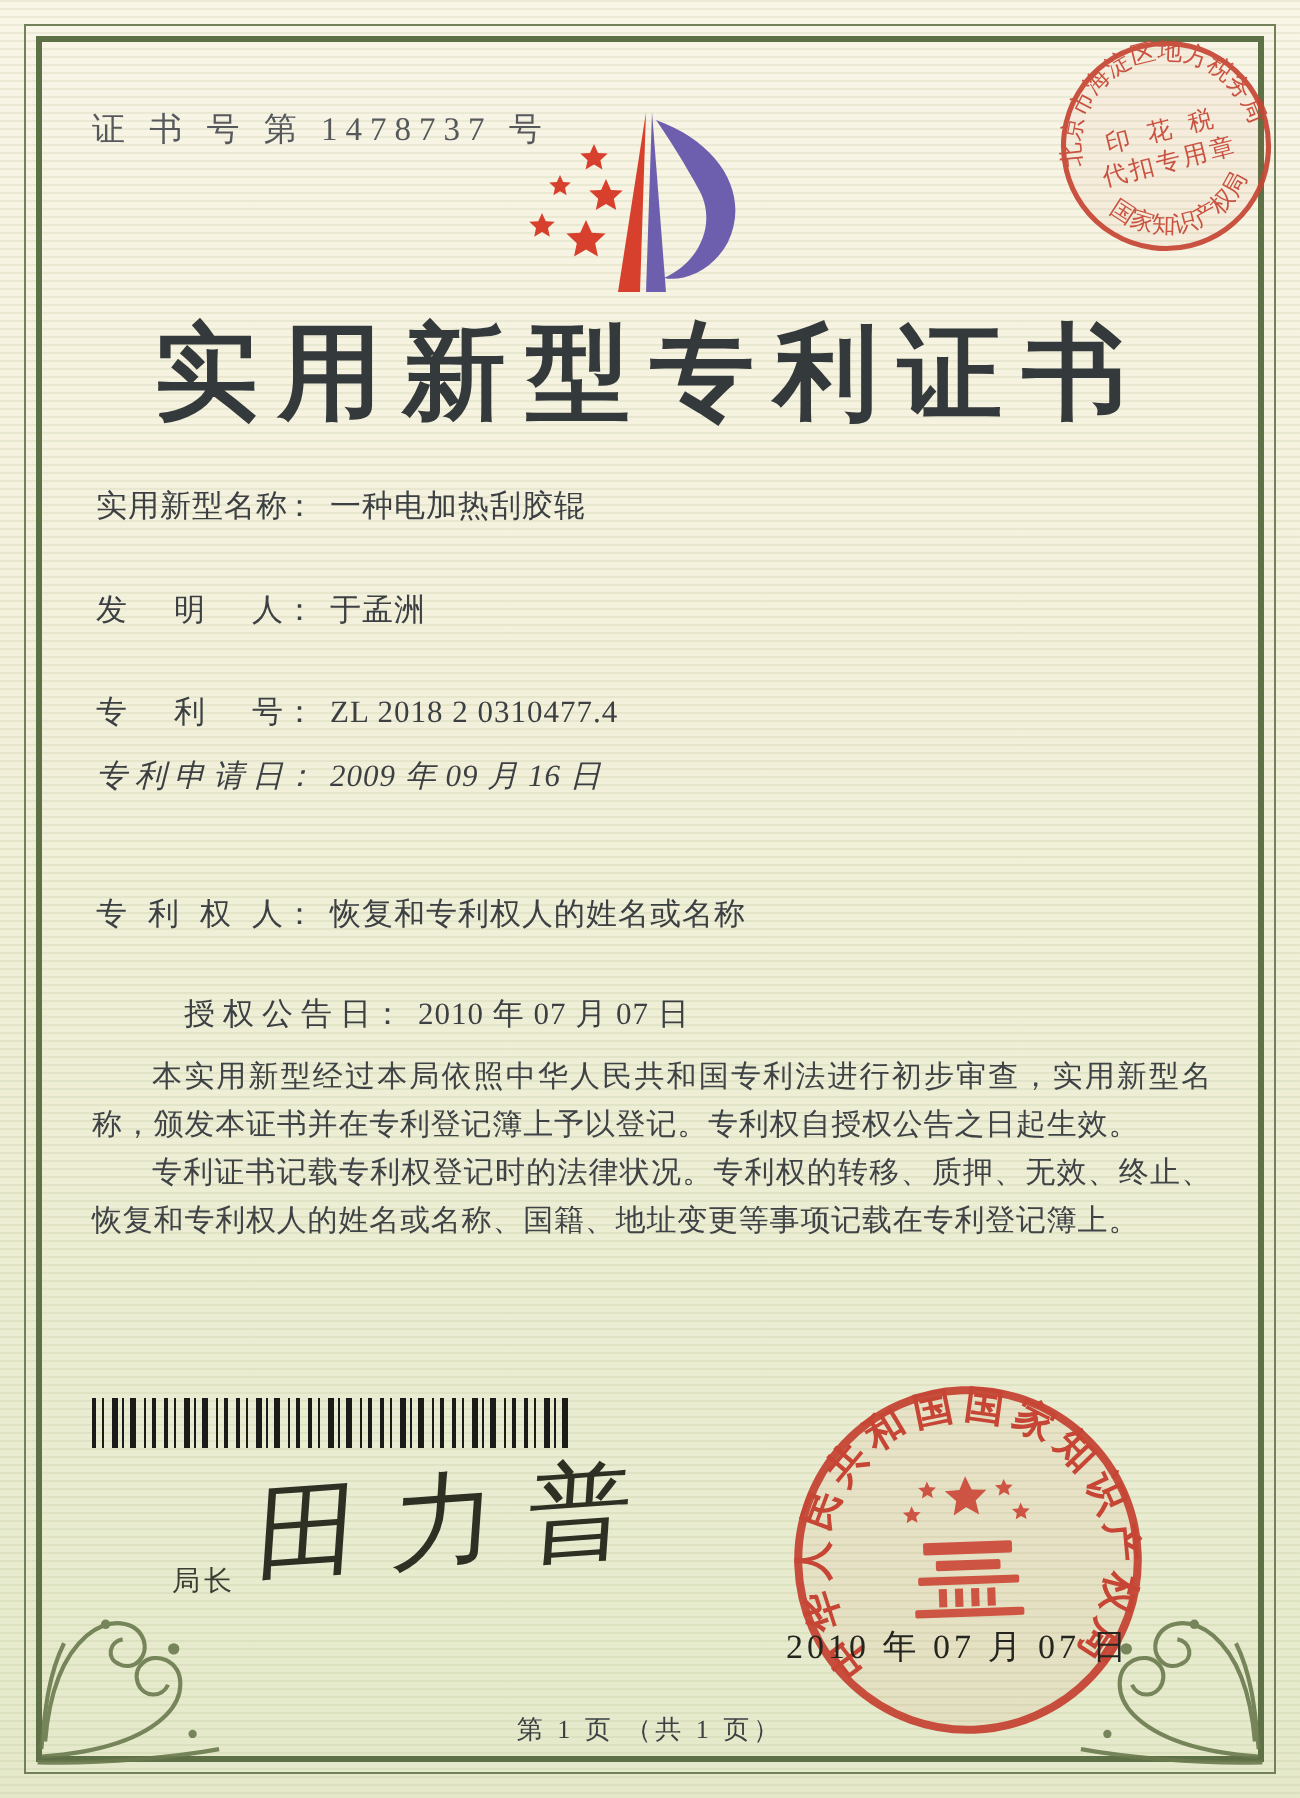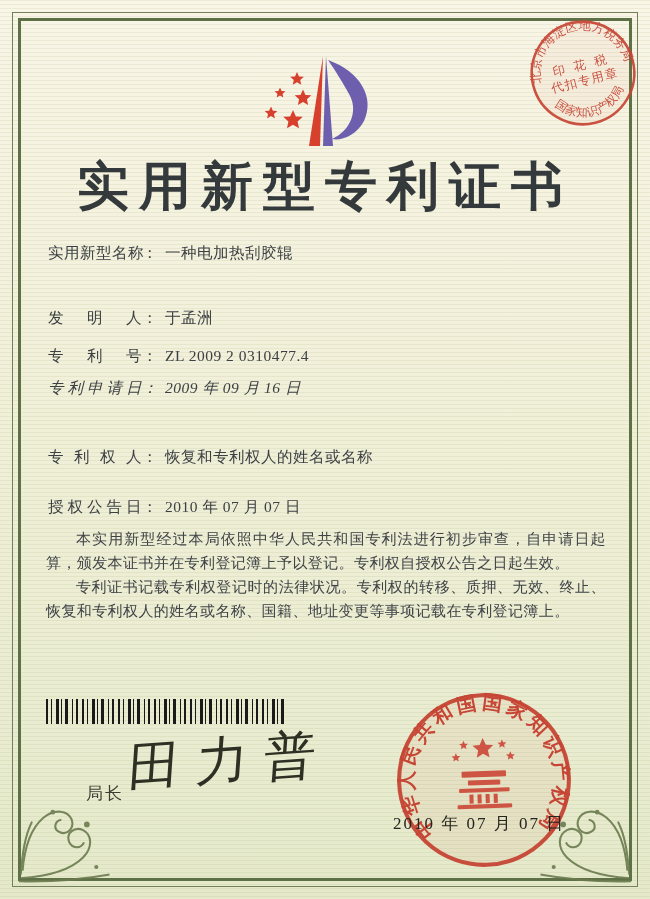--- a/index.html
+++ b/index.html
@@ -10,39 +10,39 @@
       linear-gradient(180deg,#f9f5e7 0%,#f2f0da 40%,#e9ecd0 82%,#e5e9ca 100%);}
   .frame-outer{position:absolute;inset:12px;border:1px solid #73815a;pointer-events:none;}
   .frame-inner{position:absolute;inset:18px;border:3px solid #5e7046;pointer-events:none;}
   .cert-no{position:absolute;left:46px;top:54px;font-size:16.5px;letter-spacing:4px;color:#56595c;}
   .tax-stamp{position:absolute;left:514px;top:4px;width:138px;height:138px;transform:rotate(-14deg);opacity:.92;}
   .logo{position:absolute;left:257px;top:52px;width:140px;height:102px;}
   .title{position:absolute;left:0;top:152px;width:100%;text-align:center;
     font-size:52px;font-weight:700;letter-spacing:10px;color:#34393b;}
   .fields{position:absolute;left:48px;top:243px;right:40px;font-size:15.5px;color:#3c4043;}
   .field{position:absolute;left:0;white-space:nowrap;letter-spacing:.5px;}
-  .field:nth-of-type(1){top:0;} .field:nth-of-type(2){top:52px;margin-top:13px;}
+  .field:nth-of-type(1){top:0;} .field:nth-of-type(2){top:52px;}
   .field:nth-of-type(3){top:103px;} .field:nth-of-type(4){top:135px;font-style:italic;}
-  .field:nth-of-type(5){top:204px;} .field:nth-of-type(6){top:254px;}
+  .field:nth-of-type(5){top:204px;} .field:nth-of-type(6){top:254px;margin-left:44px;}
   .f-label{display:inline-block;width:94px;text-align:justify;text-align-last:justify;text-justify:inter-character;}
   .f-colon{display:inline-block;}
   .f-value{margin-left:7px;}
   .paras{position:absolute;left:46px;top:527px;width:560px;font-size:15px;line-height:24px;
     text-align:justify;color:#3f4346;}
   .paras p{margin:0;text-indent:2em;letter-spacing:.4px;}
   .barcode{position:absolute;left:46px;top:699px;width:242px;height:25px;
     background:repeating-linear-gradient(90deg,
       #1a1a18 0 2px, transparent 2px 5px,
       #1a1a18 5px 6px, transparent 6px 10px,
       #1a1a18 10px 13px, transparent 13px 15px,
       #1a1a18 15px 16px, transparent 16px 19px,
       #1a1a18 19px 22px, transparent 22px 26px,
       #1a1a18 26px 27px, transparent 27px 30px,
       #1a1a18 30px 32px, transparent 32px 36px);}
-  .director{position:absolute;left:86px;top:782px;font-size:17px;color:#3c3e33;letter-spacing:2px;z-index:4;}
+  .director{position:absolute;left:86px;top:782px;font-size:14px;color:#3c3e33;letter-spacing:2px;z-index:4;}
   .sig-name{position:absolute;left:128px;top:726px;font-size:52px;color:#2e3024;letter-spacing:16px;
     transform:rotate(-4deg) skewX(-8deg);z-index:4;white-space:nowrap;}
   .office-seal{position:absolute;left:388px;top:684px;width:192px;height:192px;transform:rotate(-2deg);z-index:2;}
   .seal-date{position:absolute;left:393px;top:812px;font-size:17px;color:#24251f;letter-spacing:2px;z-index:3;white-space:nowrap;}
   .footer{position:absolute;left:0;top:856px;width:100%;text-align:center;font-size:13px;
     letter-spacing:2px;color:#3c4042;}
   .corner{position:absolute;width:104px;height:104px;z-index:1;}
   .corner-left{left:15px;bottom:15px;}
   .corner-right{right:15px;bottom:15px;transform:scaleX(-1);}
   svg text{font-family:"Liberation Serif","DejaVu Serif",serif;}
@@ -71,20 +71,21 @@
       <path d="M6,104 C34,102 58,96 72,82 C82,72 82,58 72,53 C63,49 54,56 57,65 C60,73 70,73 73,66"></path>
       <path d="M8,96 C10,72 16,52 30,40 C42,30 56,32 60,42 C63,51 55,59 47,55 C40,52 42,43 49,42"></path>
       <path d="M4,107 C40,108 78,104 100,100"></path>
       <path d="M6,100 C8,78 10,60 18,44"></path>
       <circle cx="76" cy="47" r="3" fill="#6b7b4e" stroke="none"></circle>
       <circle cx="40" cy="34" r="2.5" fill="#6b7b4e" stroke="none"></circle>
       <circle cx="86" cy="92" r="2.2" fill="#6b7b4e" stroke="none"></circle>
     </g>
   </svg>
 
+  <div class="cert-no">证 书 号 第 1478737 号</div>
 
   <svg class="tax-stamp" viewBox="0 0 140 140">
     <defs>
       <path id="tsTop" d="M31.9,92 A44 44 0 1 1 108.1,92"></path>
       <path id="tsBot" d="M28.2,83.6 A44 44 0 0 0 111.8,83.6"></path>
     </defs>
     <circle cx="70" cy="70" r="52" fill="rgba(214,84,62,0.05)" stroke="#c64534" stroke-width="2.6"></circle>
     <text font-size="12.5" fill="#c64534">
       <textPath href="#tsTop" startOffset="50%" text-anchor="middle">北京市海淀区地方税务局</textPath>
     </text>
@@ -114,35 +115,35 @@
   <div class="title">实用新型专利证书</div>
 
   <div class="fields">
     <div class="field">
       <span class="f-label">实用新型名称</span><span class="f-colon">：</span><span class="f-value">一种电加热刮胶辊</span>
     </div>
     <div class="field">
       <span class="f-label">发明人</span><span class="f-colon">：</span><span class="f-value">于孟洲</span>
     </div>
     <div class="field">
-      <span class="f-label">专利号</span><span class="f-colon">：</span><span class="f-value">ZL 2009 2 0310477.4</span>
+      <span class="f-label">专利号</span><span class="f-colon">：</span><span class="f-value">ZL 2018 2 0310477.4</span>
     </div>
     <div class="field">
       <span class="f-label">专利申请日</span><span class="f-colon">：</span><span class="f-value">2009 年 09 月 16 日</span>
     </div>
     <div class="field">
       <span class="f-label">专利权人</span><span class="f-colon">：</span><span class="f-value">恢复和专利权人的姓名或名称</span>
     </div>
     <div class="field">
       <span class="f-label">授权公告日</span><span class="f-colon">：</span><span class="f-value">2010 年 07 月 07 日</span>
     </div>
   </div>
 
   <div class="paras">
-    <p>本实用新型经过本局依照中华人民共和国专利法进行初步审查，自申请日起算，颁发本证书并在专利登记簿上予以登记。专利权自授权公告之日起生效。</p>
+    <p>本实用新型经过本局依照中华人民共和国专利法进行初步审查，实用新型名称，颁发本证书并在专利登记簿上予以登记。专利权自授权公告之日起生效。</p>
     <p>专利证书记载专利权登记时的法律状况。专利权的转移、质押、无效、终止、恢复和专利权人的姓名或名称、国籍、地址变更等事项记载在专利登记簿上。</p>
   </div>
 
   <div class="barcode"></div>
 
   <span class="director">局长</span>
   <span class="sig-name">田力普</span>
 
   <svg class="office-seal" viewBox="0 0 190 190">
     <defs>
@@ -163,13 +164,14 @@
       <rect x="70" y="103" width="50" height="4" rx="1"></rect>
       <rect x="80" y="109" width="4" height="9"></rect>
       <rect x="88" y="109" width="4" height="9"></rect>
       <rect x="96" y="109" width="4" height="9"></rect>
       <rect x="104" y="109" width="4" height="9"></rect>
       <rect x="68" y="119" width="54" height="4" rx="1"></rect>
     </g>
   </svg>
   <div class="seal-date">2010 年 07 月 07 日</div>
 
+  <div class="footer">第 1 页 （共 1 页）</div>
 </div>
 
 </body></html>

